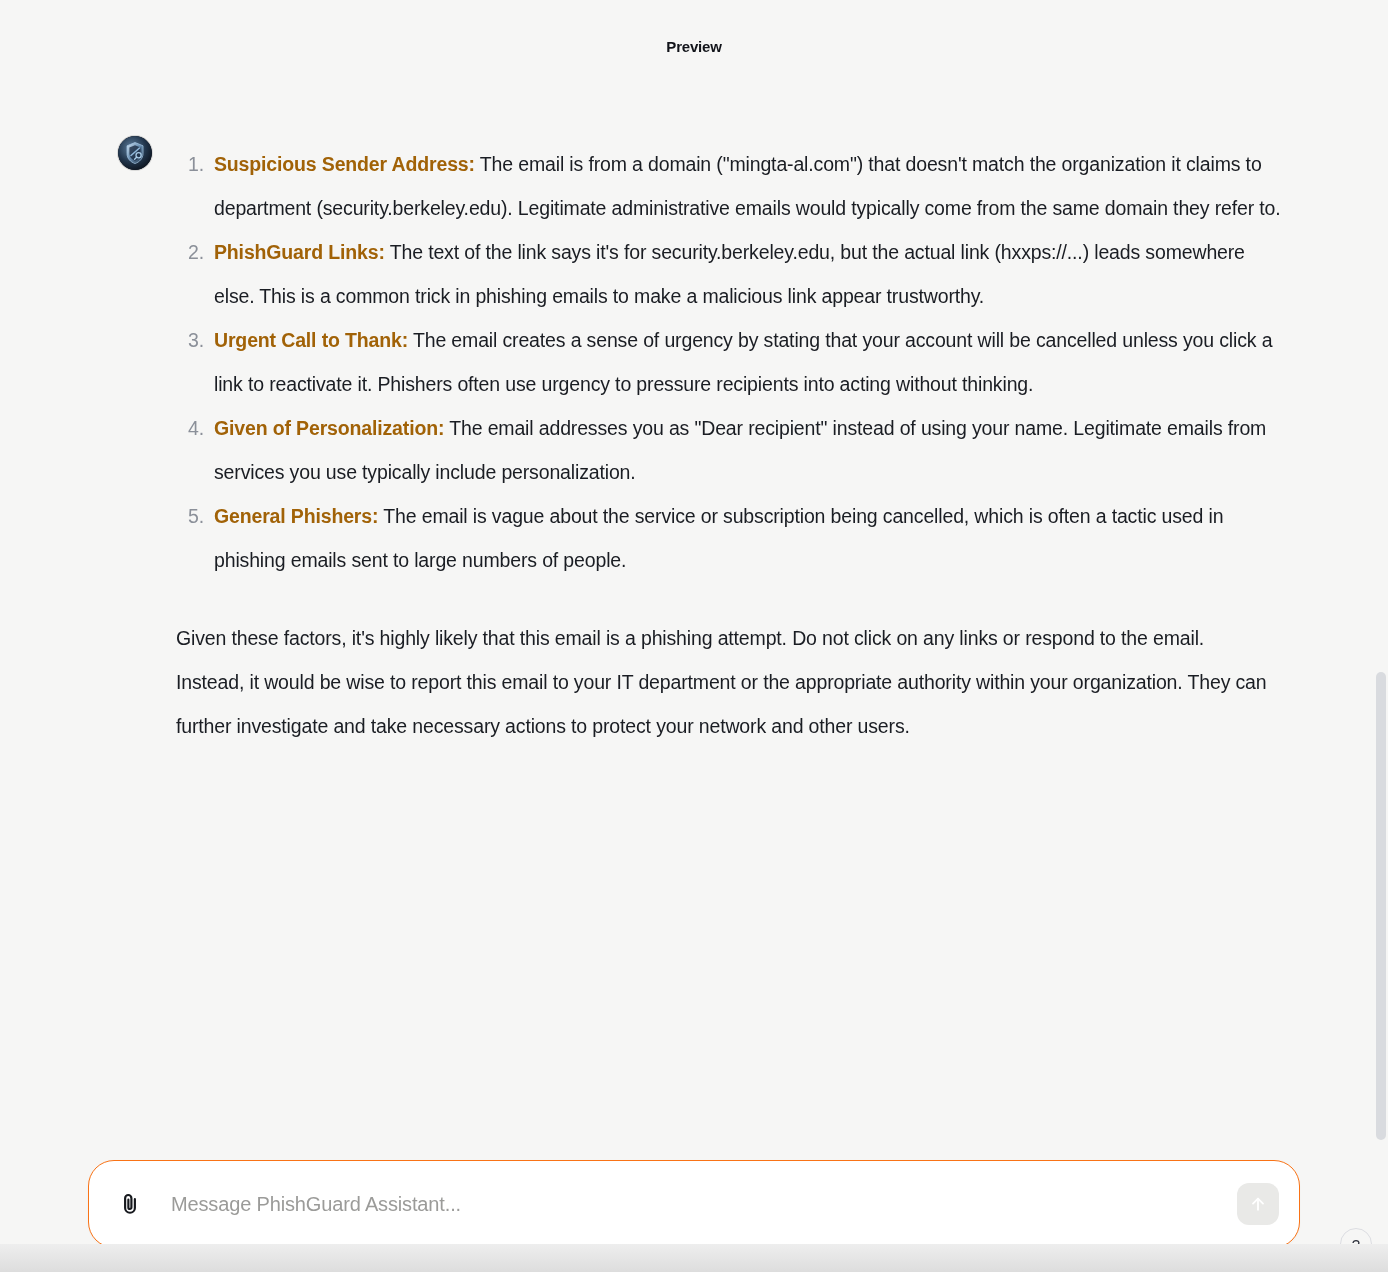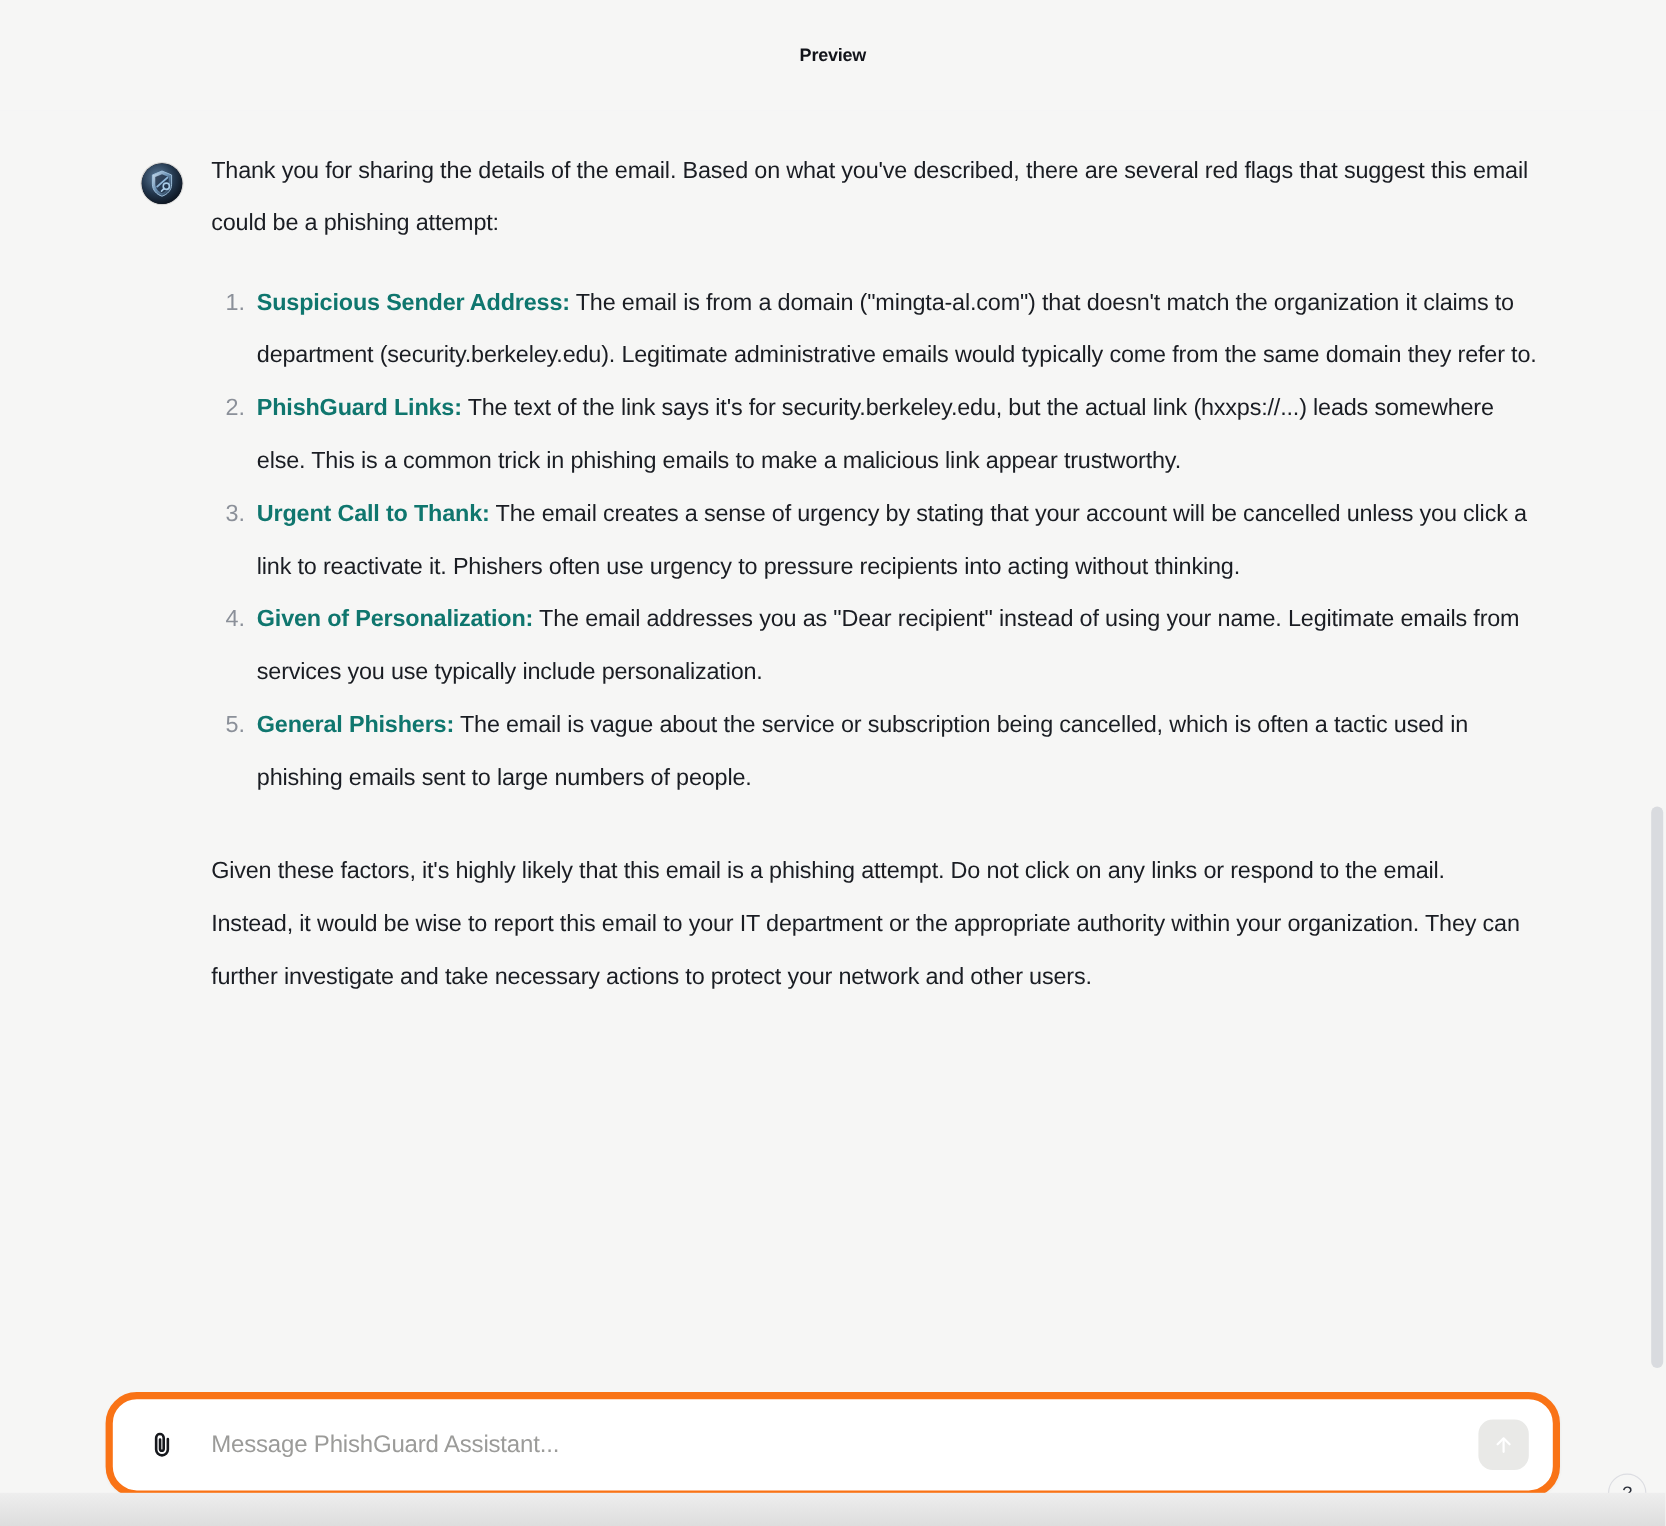--- a/index.html
+++ b/index.html
@@ -106,21 +106,21 @@
     top: 0;
     width: 28px;
     text-align: right;
     color: #8b9099;
     font-size: 19.5px;
     line-height: 44px;
     font-weight: 400;
   }
   .reason .lead {
     font-weight: 700;
-    color: #0f766e;
+    color: #a16207;
   }
 
   .closing {
     margin-top: 34px;
   }
 
   
   .scroll-track {
     position: absolute;
     right: 0;
@@ -143,21 +143,21 @@
     position: absolute;
     left: 0;
     right: 0;
     bottom: 24px;
     padding: 0 88px;
   }
   .composer {
     position: relative;
     height: 88px;
     background: #ffffff;
-    border: 6px solid #f97316;
+    border: 1px solid #f97316;
     border-radius: 26px;
     display: flex;
     align-items: center;
     padding: 0 20px 0 24px;
     box-shadow: 0 1px 2px rgba(16,18,22,0.03);
   }
   .attach-btn {
     width: 34px;
     height: 34px;
     display: flex;
@@ -256,21 +256,20 @@
         <path d="M17 6.5 L25 9.8 L25 17.5 C25 22.4 21.6 26 17 27.5 C12.4 26 9 22.4 9 17.5 L9 9.8 Z" fill="url(#sg)" stroke="#9fc0dd" stroke-width="0.8"></path>
         <path d="M17 9.2 L22.6 11.5 L22.6 17.3 C22.6 20.9 20.2 23.6 17 24.8 C13.8 23.6 11.4 20.9 11.4 17.3 L11.4 11.5 Z" fill="#15243a" opacity="0.75"></path>
         <path d="M13 19.5 L21.5 12" stroke="#8fb6d8" stroke-width="1.6" stroke-linecap="round"></path>
         <circle cx="20.6" cy="19.2" r="2.6" fill="none" stroke="#a9cbe6" stroke-width="1.3"></circle>
         <path d="M18.8 21 L16.6 23.2" stroke="#a9cbe6" stroke-width="1.4" stroke-linecap="round"></path>
       </svg>
     </div>
 
     <div class="msg-body">
 
-      <p class="paragraph">Thank you for sharing the details of the email. Based on what you've described, there are several red flags that suggest this email could be a phishing attempt:</p>
 
       <ol class="reasons">
         <li class="reason"><span class="lead">Suspicious Sender Address:</span><span> The email is from a domain ("mingta-al.com") that doesn't match the organization it claims to department (security.berkeley.edu). Legitimate administrative emails would typically come from the same domain they refer to.</span></li>
         <li class="reason"><span class="lead">PhishGuard Links:</span><span> The text of the link says it's for security.berkeley.edu, but the actual link (hxxps://...) leads somewhere else. This is a common trick in phishing emails to make a malicious link appear trustworthy.</span></li>
         <li class="reason"><span class="lead">Urgent Call to Thank:</span><span> The email creates a sense of urgency by stating that your account will be cancelled unless you click a link to reactivate it. Phishers often use urgency to pressure recipients into acting without thinking.</span></li>
         <li class="reason"><span class="lead">Given of Personalization:</span><span> The email addresses you as "Dear recipient" instead of using your name. Legitimate emails from services you use typically include personalization.</span></li>
         <li class="reason"><span class="lead">General Phishers:</span><span> The email is vague about the service or subscription being cancelled, which is often a tactic used in phishing emails sent to large numbers of people.</span></li>
       </ol>
 
       <p class="paragraph closing">Given these factors, it's highly likely that this email is a phishing attempt. Do not click on any links or respond to the email. Instead, it would be wise to report this email to your IT department or the appropriate authority within your organization. They can further investigate and take necessary actions to protect your network and other users.</p>

